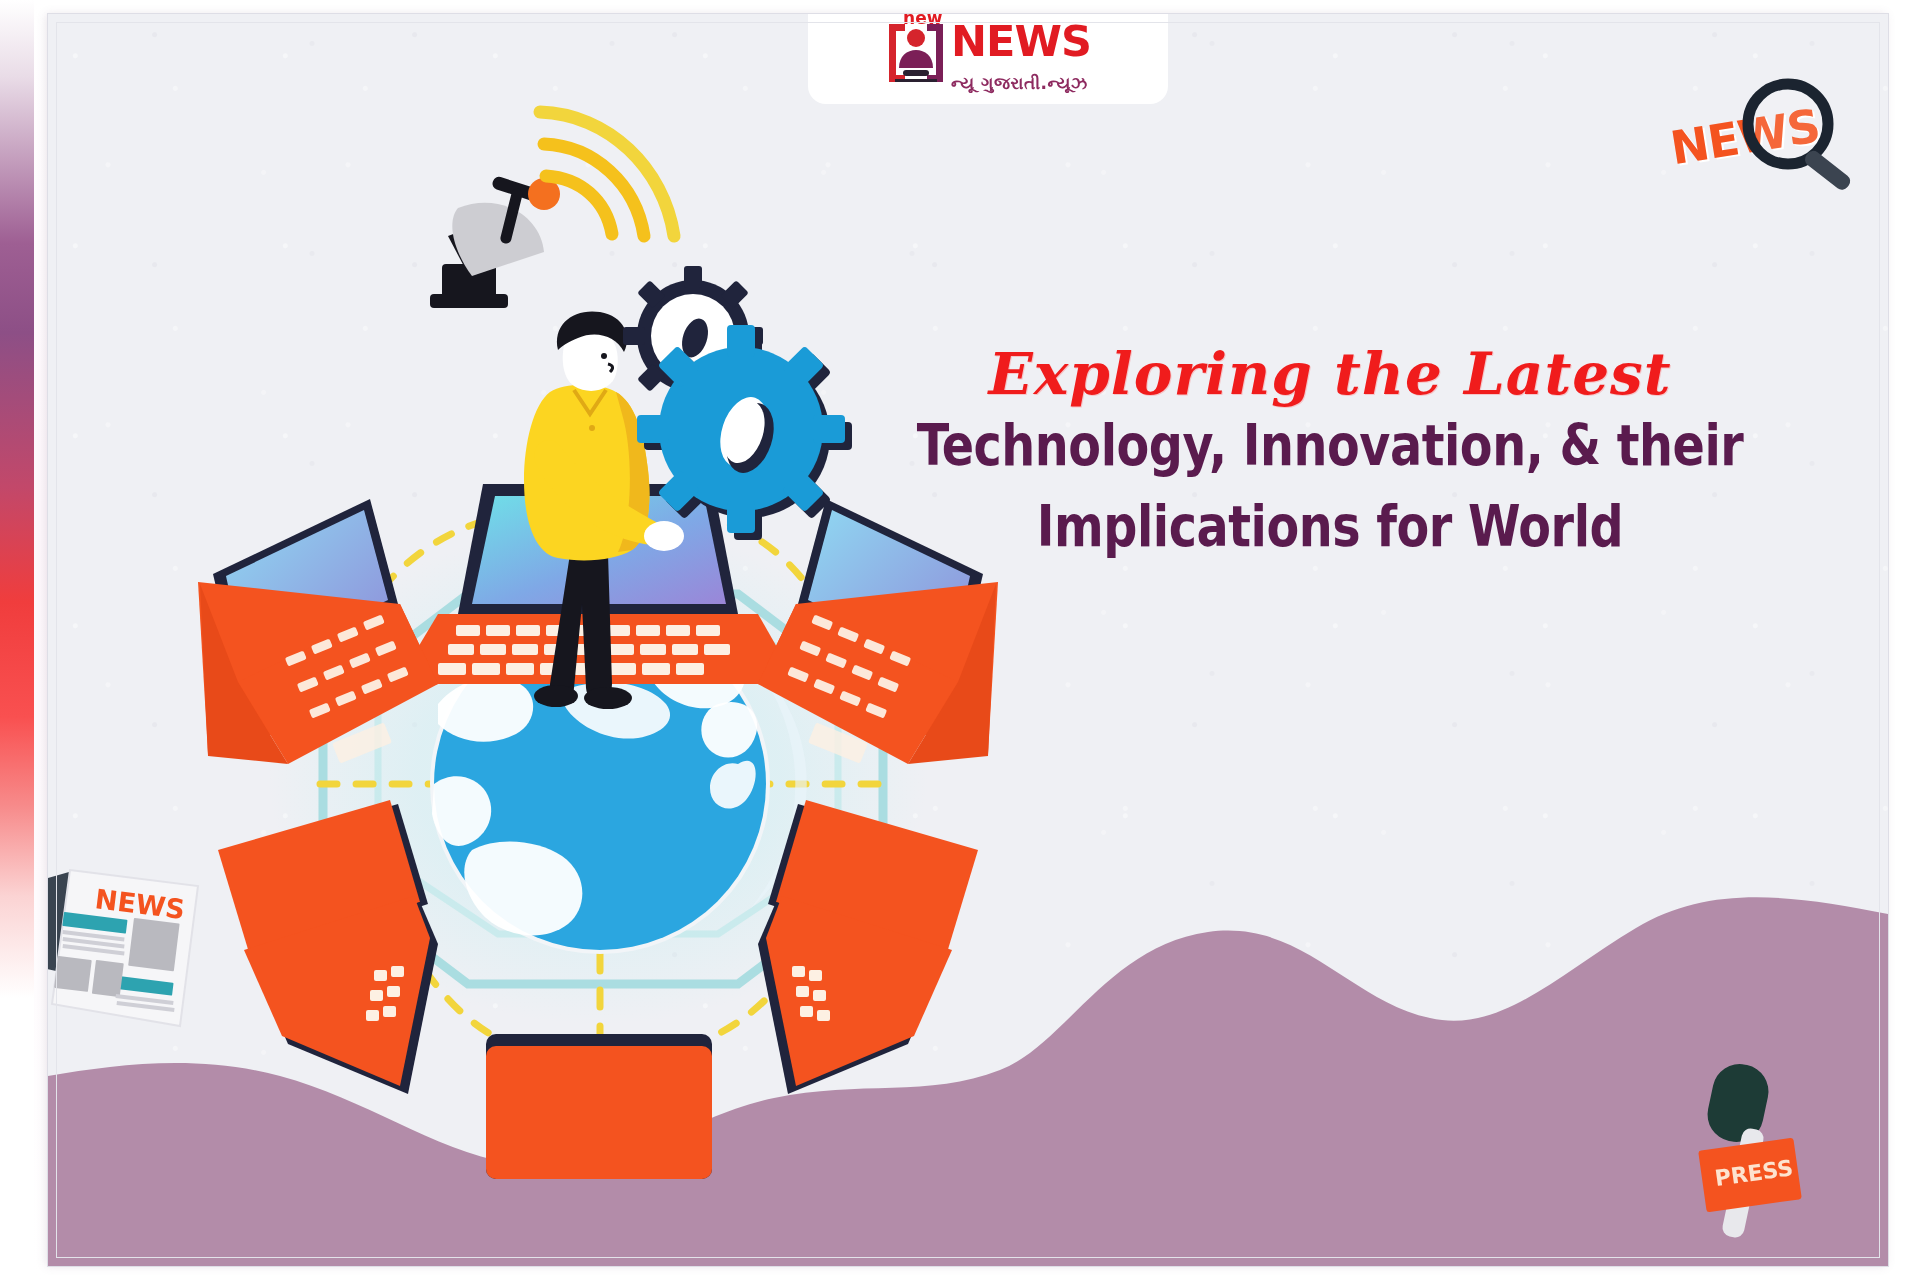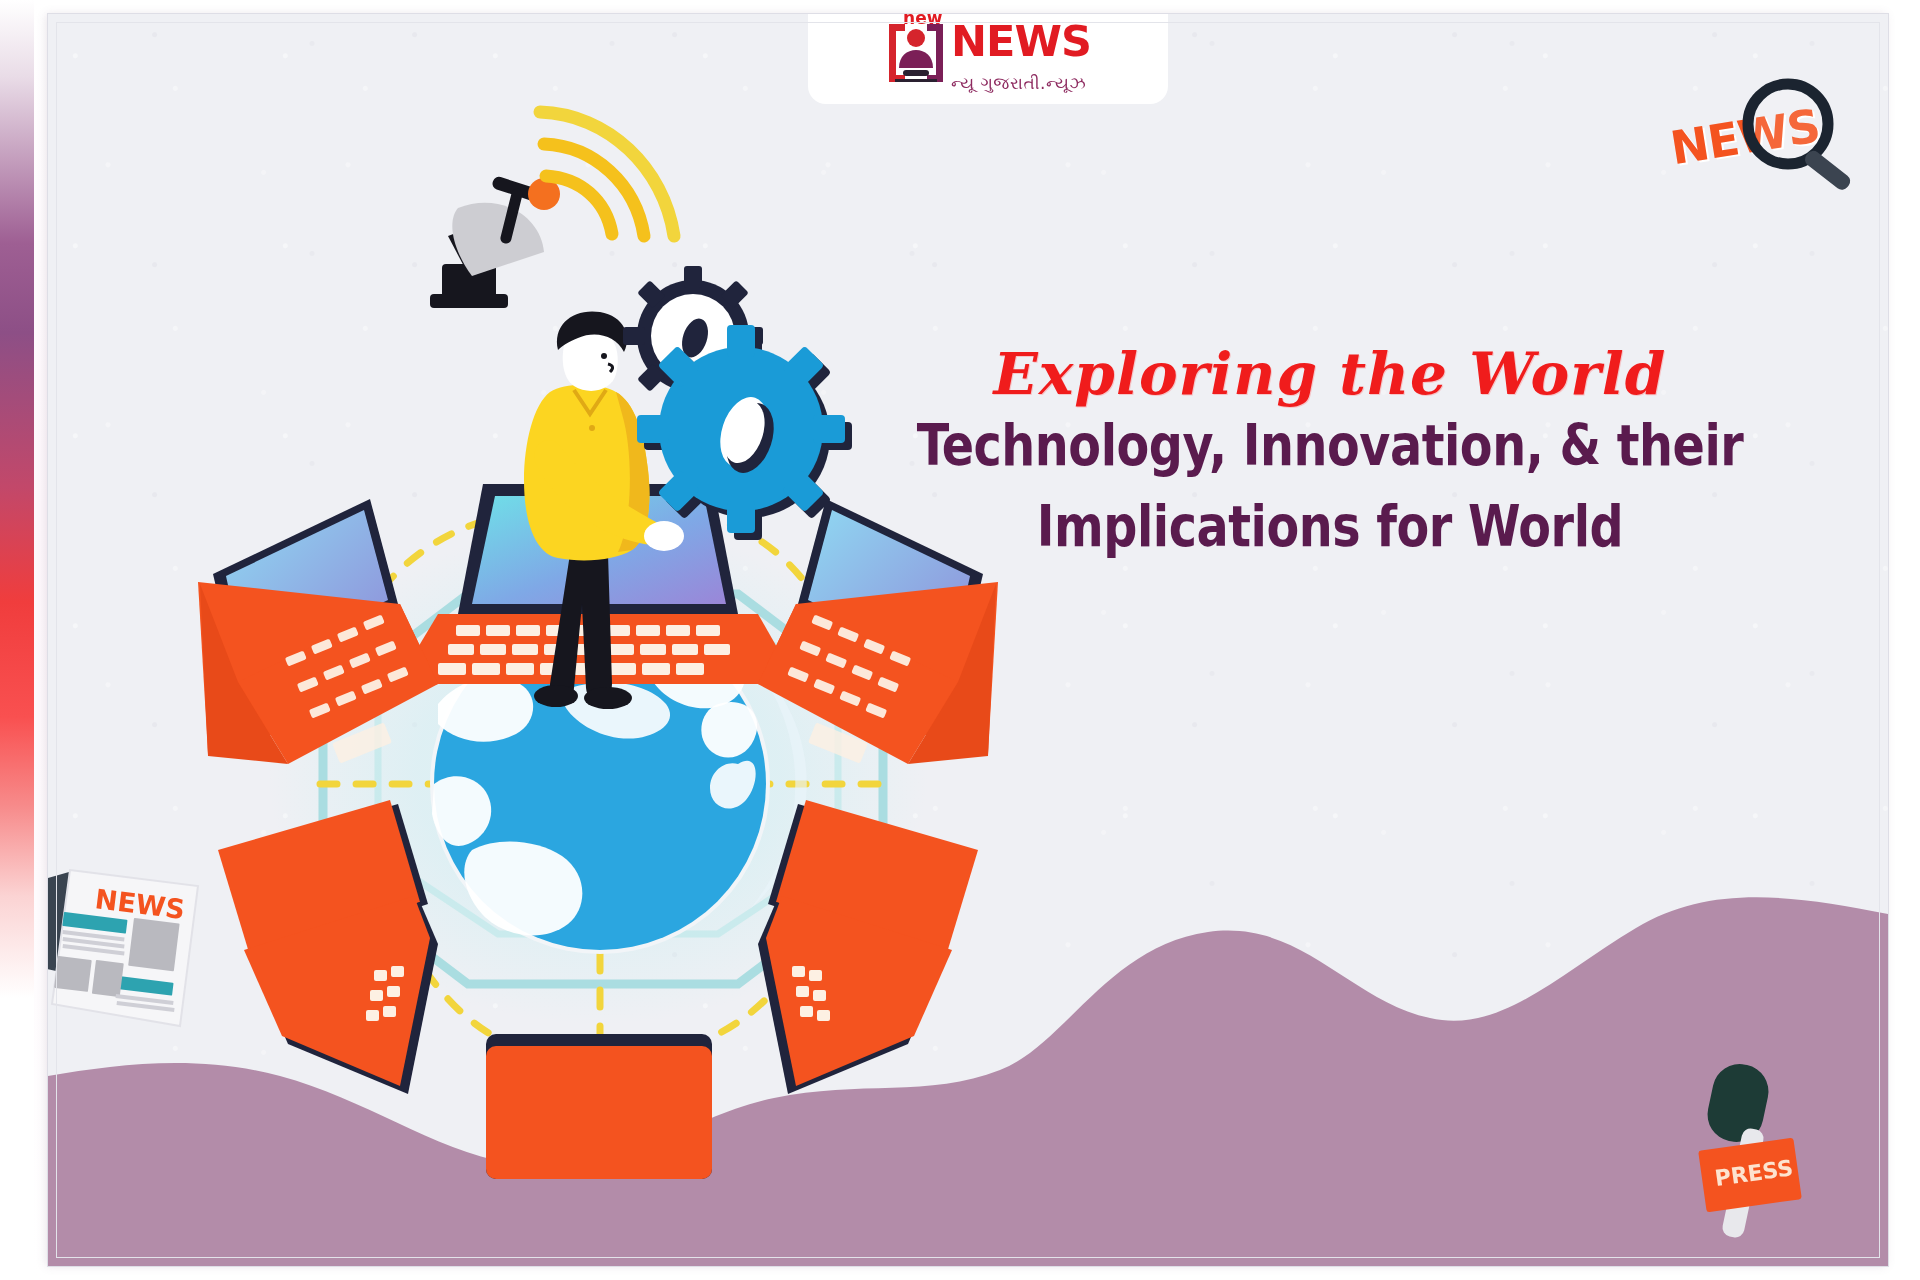--- a/index.html
+++ b/index.html
@@ -41,21 +41,21 @@
 
   
   .logo-plate { position:absolute; left:760px; top:-2px; width:360px; height:92px;
     background:#ffffff; border-radius:0 0 18px 18px; z-index:30;
     display:flex; align-items:center; justify-content:center; }
   .logo-wrap { display:flex; align-items:flex-start; gap:4px; transform:translateY(-2px); }
   .logo-mark { position:relative; width:62px; height:66px; flex:0 0 auto; }
   .logo-text { display:flex; flex-direction:column; align-items:flex-start; line-height:1; }
   .logo-news { font-family:"DejaVu Sans", sans-serif; font-weight:bold; font-size:43px;
     letter-spacing:-1px; color:#e11b22; }
-  .logo-guj { font-size:17px; font-weight:normal; color:#8e2b60;
+  .logo-guj { font-size:17px; font-weight:bold; color:#8e2b60;
     font-family:"DejaVu Sans", sans-serif; letter-spacing:.5px; margin-top:12px; }
   .logo-new-badge { position:absolute; left:18px; top:-12px; font-size:17px;
     font-weight:bold; color:#e11b22; font-family:"DejaVu Sans", sans-serif; }
 
   
   .headline { position:absolute; right:108px; top:330px; width:900px;
     text-align:center; z-index:25; }
   .script-line { font-family:"DejaVu Serif", serif; font-style:italic; font-weight:bold;
     font-size:58px; color:#f01c1c; letter-spacing:1px; line-height:1.05;
     text-shadow:1px 1px 0 rgba(255,120,120,.35); }
@@ -361,21 +361,21 @@
         <circle cx="150" cy="70" r="16" fill="#f4701f"></circle>
       </g>
       <g fill="none" stroke-linecap="round" transform="translate(256,40)">
         <path d="M152,52 C186,54 212,76 218,110" stroke="#f5c11c" stroke-width="13"></path>
         <path d="M150,20 C200,22 242,60 250,112" stroke="#f5c11c" stroke-width="13"></path>
         <path d="M146,-12 C214,-10 270,44 280,112" stroke="#f2d53c" stroke-width="13"></path>
       </g>
     </svg>
 
     <div class="headline">
-      <div class="script-line">Exploring the World</div>
+      <div class="script-line">Exploring the Latest</div>
       <div class="head-line">Technology, Innovation, &amp;  their</div>
       <div class="head-line">Implications for World</div>
     </div>
 
     <div class="deco" id="news-lens">
       <div class="lens-text">NEWS</div>
       <svg width="200" height="120" viewBox="0 0 200 120" style="position:absolute;left:0;top:0">
         <circle cx="118" cy="48" r="40" fill="none" stroke="#1b2430" stroke-width="11"></circle>
         <circle cx="118" cy="48" r="34" fill="#ffffff" opacity=".12"></circle>
         <rect x="142" y="72" width="52" height="16" rx="7" fill="#3b4450" transform="rotate(38 142 72)"></rect>

